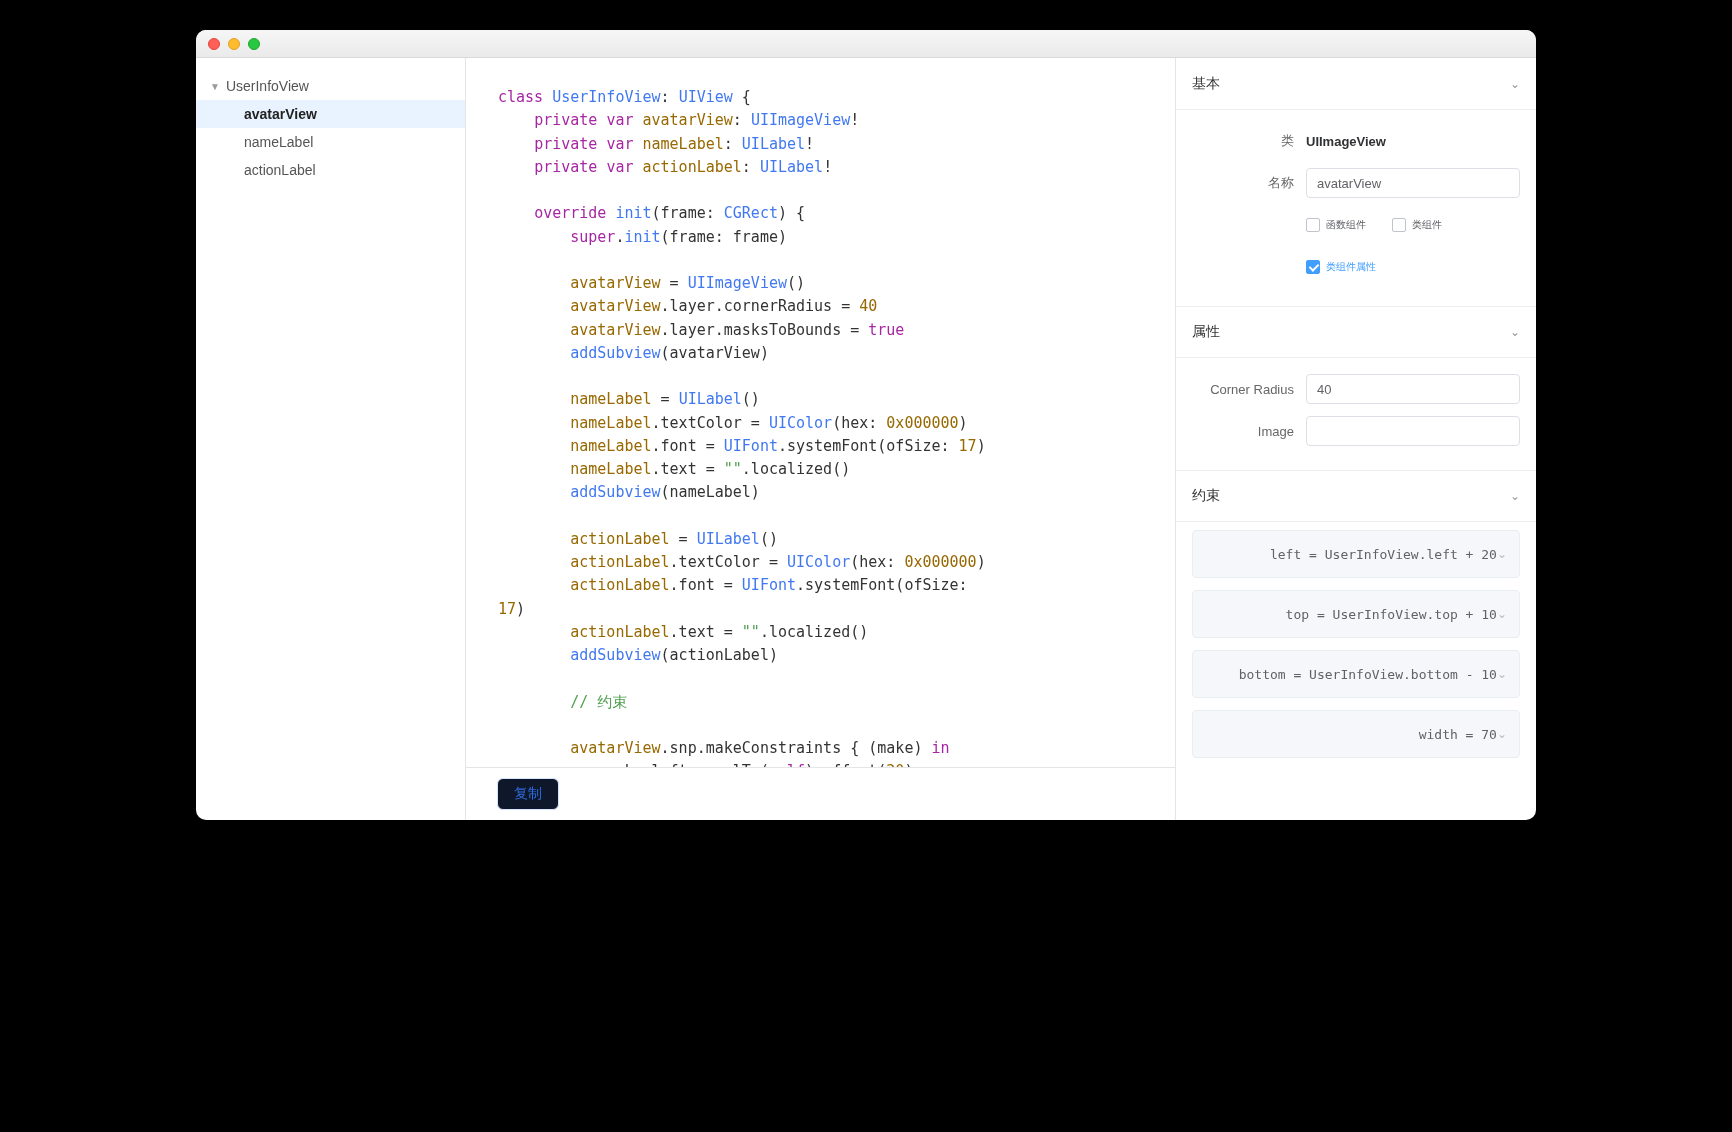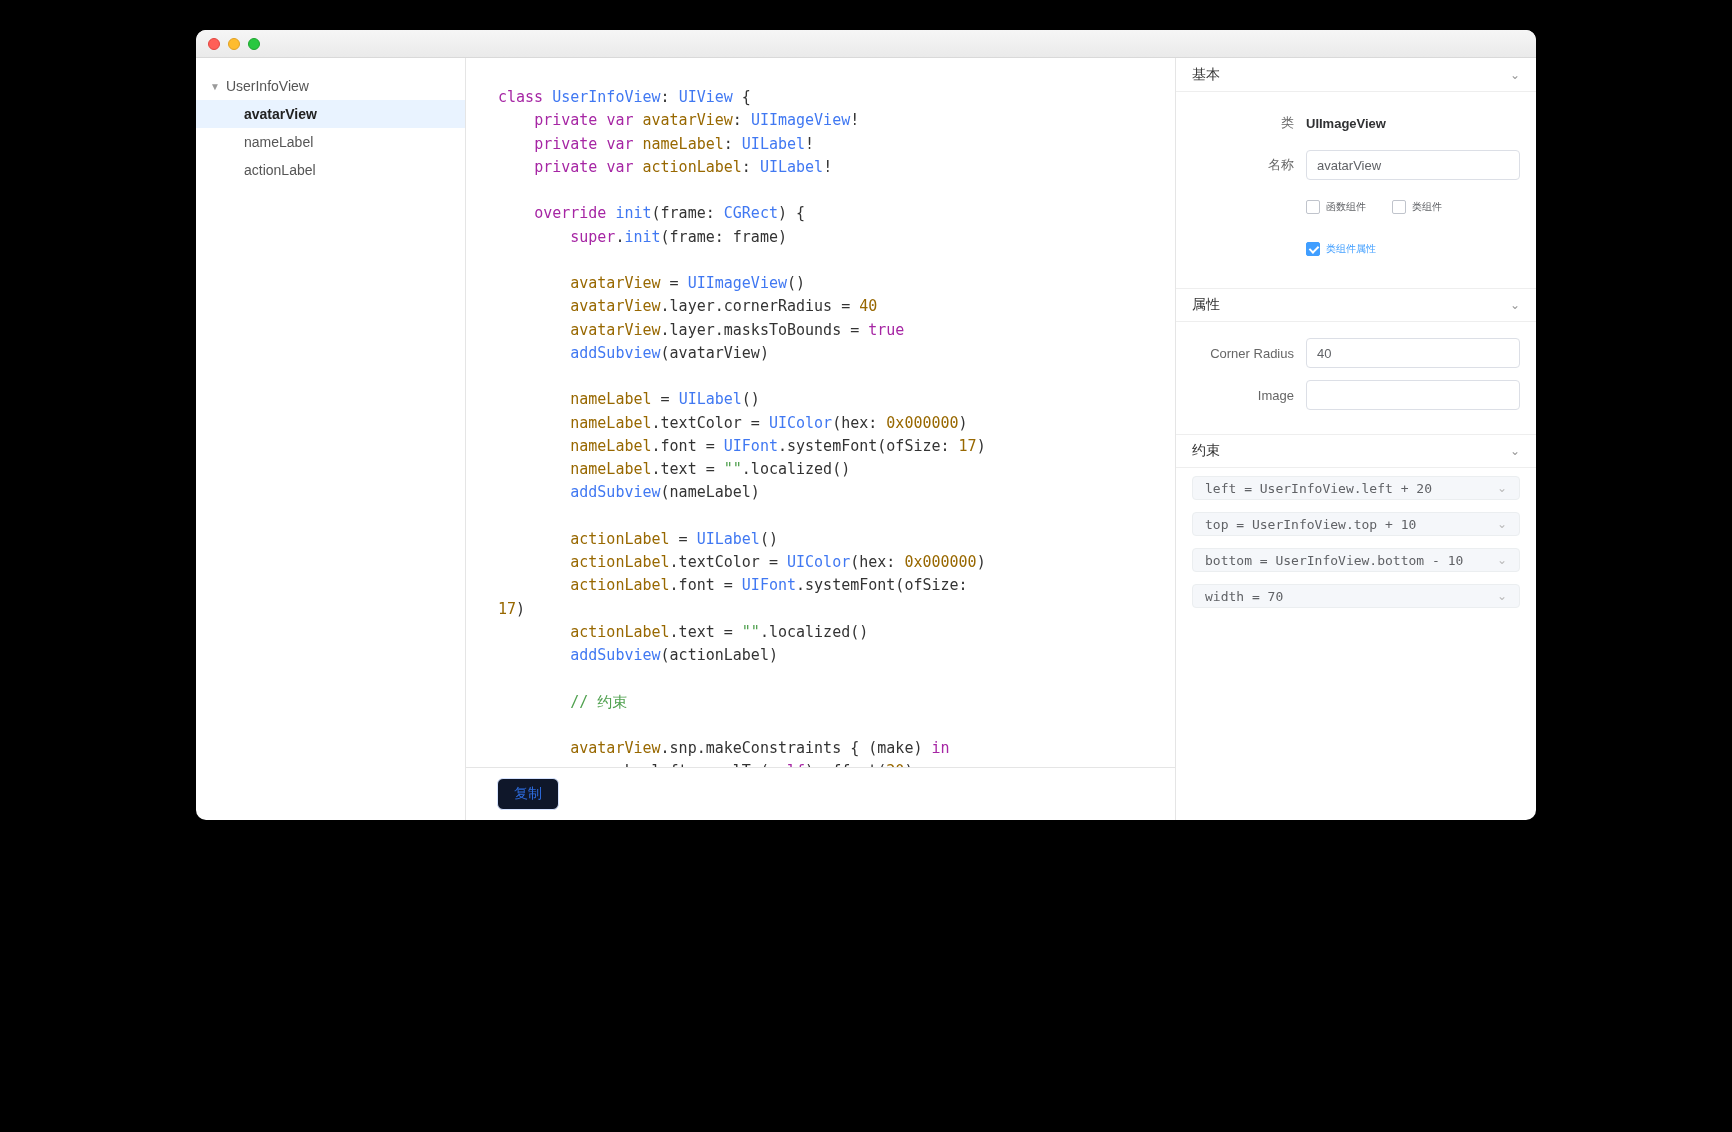--- a/index.html
+++ b/index.html
@@ -91,21 +91,21 @@
     padding: 6px 16px;
     font-size: 14px;
     cursor: pointer;
     margin-left: 17px;
   }
 
   
   .inspector { width: 360px; overflow: hidden; display: flex; flex-direction: column; }
 
   .section-h {
-    height: 34px;
+    height: 52px;
     display: flex;
     align-items: center;
     justify-content: space-between;
     padding: 0 16px;
     font-size: 14px;
     color: #333;
     border-bottom: 1px solid #eee;
     background: #fff;
     cursor: default;
   }
@@ -132,24 +132,24 @@
   .cb.on { background: #409eff; border-color: #409eff; }
   .cb.on::after { content: ""; position: absolute; left: 4px; top: 1px; width: 4px; height: 7px; border: solid #fff; border-width: 0 2px 2px 0; transform: rotate(45deg); }
   .cb-wrap { display: flex; align-items: center; gap: 6px; font-size: 10px; color: #606266; cursor: default; }
   .cb-wrap.on { color: #409eff; }
 
   .constraint-list { padding: 8px 16px; display: flex; flex-direction: column; gap: 12px; }
   .constraint {
     background: #f5f7fa;
     border: 1px solid #ebeef0;
     border-radius: 4px;
-    height: 24px;
+    height: 48px;
     display: flex;
     align-items: center;
-    justify-content: space-between;
+    justify-content: flex-end;
     padding: 0 12px;
     font-family: "SF Mono", Menlo, Consolas, monospace;
     font-size: 13px;
     color: #606266;
     cursor: default;
   }
   .constraint .chev { color: #bbb; font-size: 12px; font-family: -apple-system, sans-serif; }
 </style>
 </head>
 <body>

